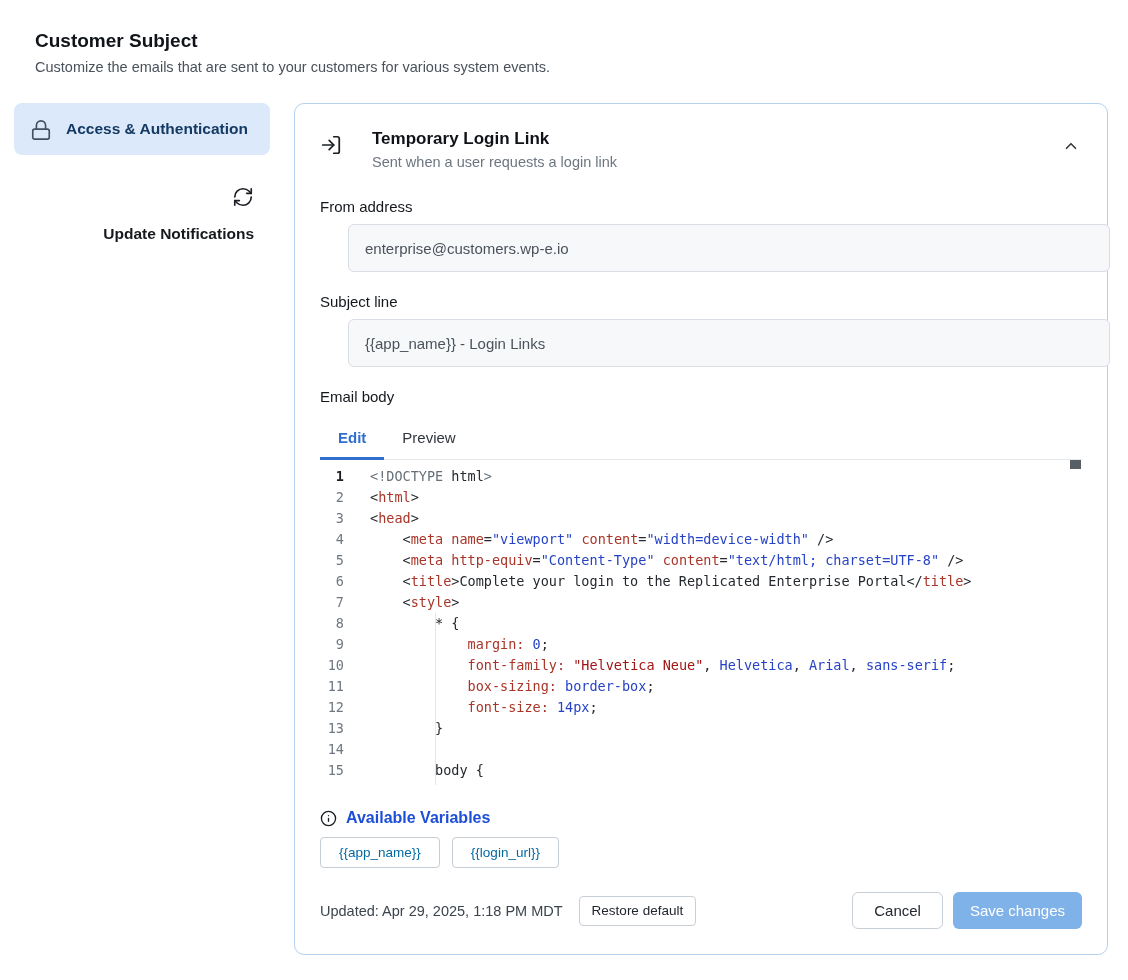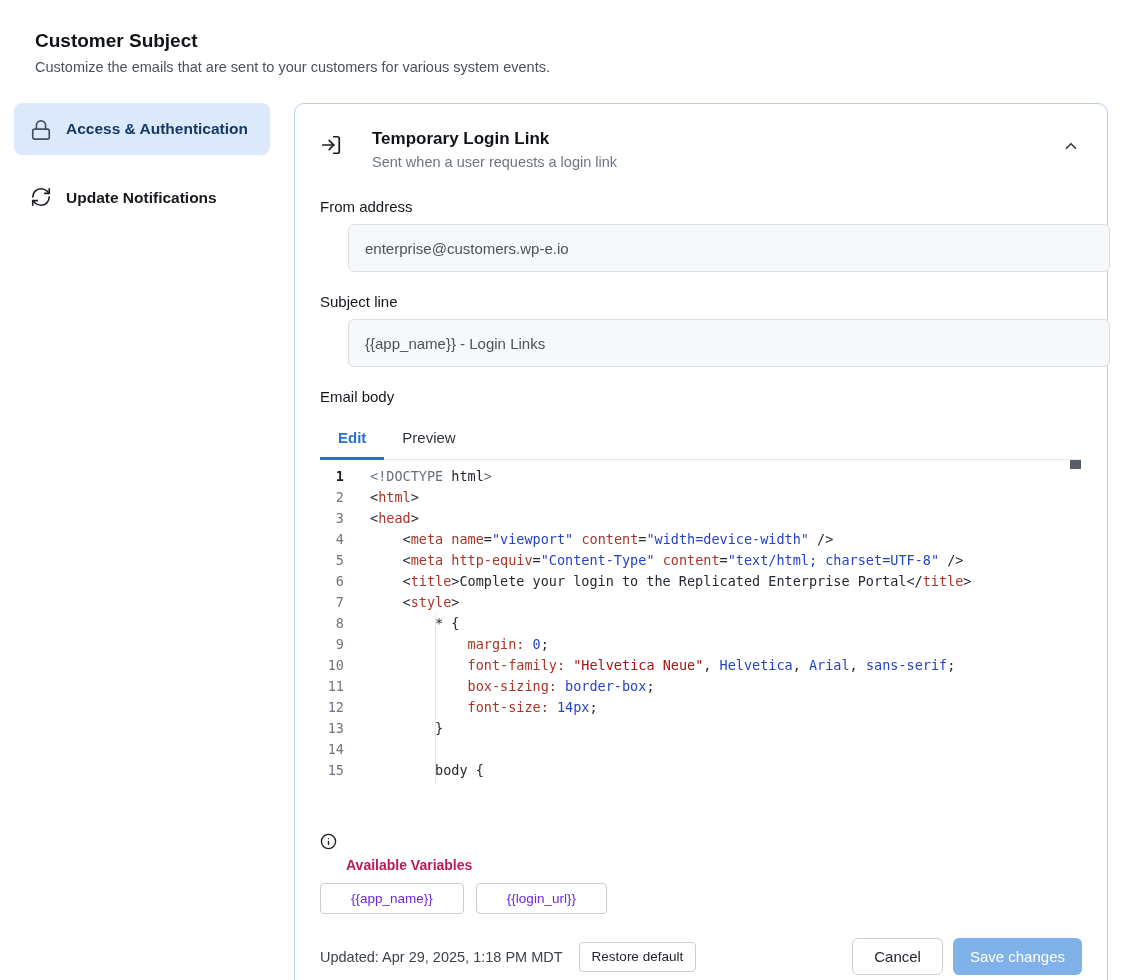--- a/index.html
+++ b/index.html
@@ -10,21 +10,21 @@
 
   .page-header { margin:21px 20px 0 35px; }
   .page-header h1 { font-size:19px; font-weight:700; color:#101418; }
   .page-header p { margin-top:7px; font-size:14.5px; color:#49515a; }
 
   .content { display:flex; gap:24px; margin-top:28px; padding:0 20px 0 14px; align-items:flex-start; }
 
   
   .sidebar { width:256px; flex:none; }
   .side-item { display:flex; gap:14px; padding:14px 16px; border-radius:8px; align-items:flex-end; cursor:pointer; color:#16191d; }
-  .side-item + .side-item { margin-top:20px; padding-top:11px; padding-bottom:11px; align-items:flex-start; }
+  .side-item + .side-item { margin-top:20px; padding-top:11px; padding-bottom:11px; align-items:flex-end;flex-direction:column; }
   .side-item.active { background:var(--sidebar_active_bg); color:var(--sidebar_active_text); }
   .side-icon { width:22px; height:22px; flex:none; color:#45505e; margin-top:2px; }
   .side-item + .side-item .side-icon { margin-top:0; color:#1b1f24; }
   .side-icon svg { width:22px; height:22px; display:block; }
   .side-label { font-size:15.5px; font-weight:600; line-height:1.55; }
 
   
   .panel { flex:1; border:1px solid var(--card_border); border-radius:10px; padding:25px; background:#fff; min-height:848px; }
   .panel-head { display:flex; gap:30px; margin-bottom:28px; position:relative; }
   .ph-icon { width:22px; height:22px; color:#1b1f24; margin-top:5px; flex:none; }
@@ -52,23 +52,23 @@
   .tk-r { color:var(--code_red); }
   .tk-b { color:var(--code_blue); }
   .tk-g { color:var(--code_gray); }
   .tk-s2 { color:var(--code_string); }
   .guide { position:absolute; left:calc(50px + 8ch); top:153px; bottom:0; width:1px; background:#e3e6ea; }
   .scroll-thumb { position:absolute; right:1px; top:0; width:11px; height:9px; background:#575e66; cursor:pointer; }
 
   .vars-head { display:flex; align-items:center; gap:9px; margin-top:24px; }
   .vars-head .info-ic { width:17px; height:17px; color:#1b1f24; cursor:pointer; }
   .vars-head .info-ic svg { width:17px; height:17px; display:block; }
-  .vars-label { font-size:14px; font-weight:600; color:#be185d;margin-top:48px; }
+  .vars-label { font-size:16px; font-weight:600; color:#1d4ed8; }
   .chips { display:flex; gap:12px; margin-top:10px; }
-  .chip { font-family:"DejaVu Sans Mono","Liberation Mono",monospace; font-size:13.5px; padding:7px 30px; border:1px solid #c7cdd4; border-radius:4px; color:#6d28d9; background:#fff; cursor:pointer; }
+  .chip { font-family:"DejaVu Sans Mono","Liberation Mono",monospace; font-size:13.5px; padding:7px 18px; border:1px solid #c7cdd4; border-radius:4px; color:#0369a1; background:#fff; cursor:pointer; }
 
   .panel-footer { display:flex; align-items:center; margin-top:24px; }
   .updated { font-size:14.5px; color:#3c444d; }
   .btn { font-family:inherit; cursor:pointer; }
   .btn-restore { margin-left:16px; height:30px; padding:0 12px; font-size:13.5px; border:1px solid #c8cfd6; border-radius:4px; background:#fff; color:#22272e; }
   .spacer { flex:1; }
   .btn-cancel { height:37px; padding:0 21px; font-size:15px; font-weight:500; border:1px solid #c8cfd6; border-radius:6px; background:#fff; color:#22272e; }
   .btn-save { height:37px; padding:0 17px; margin-left:10px; font-size:15px; font-weight:500; border:none; border-radius:6px; background:var(--save_button_bg); color:#fff;text-align:right; }
 </style>
 </head>

